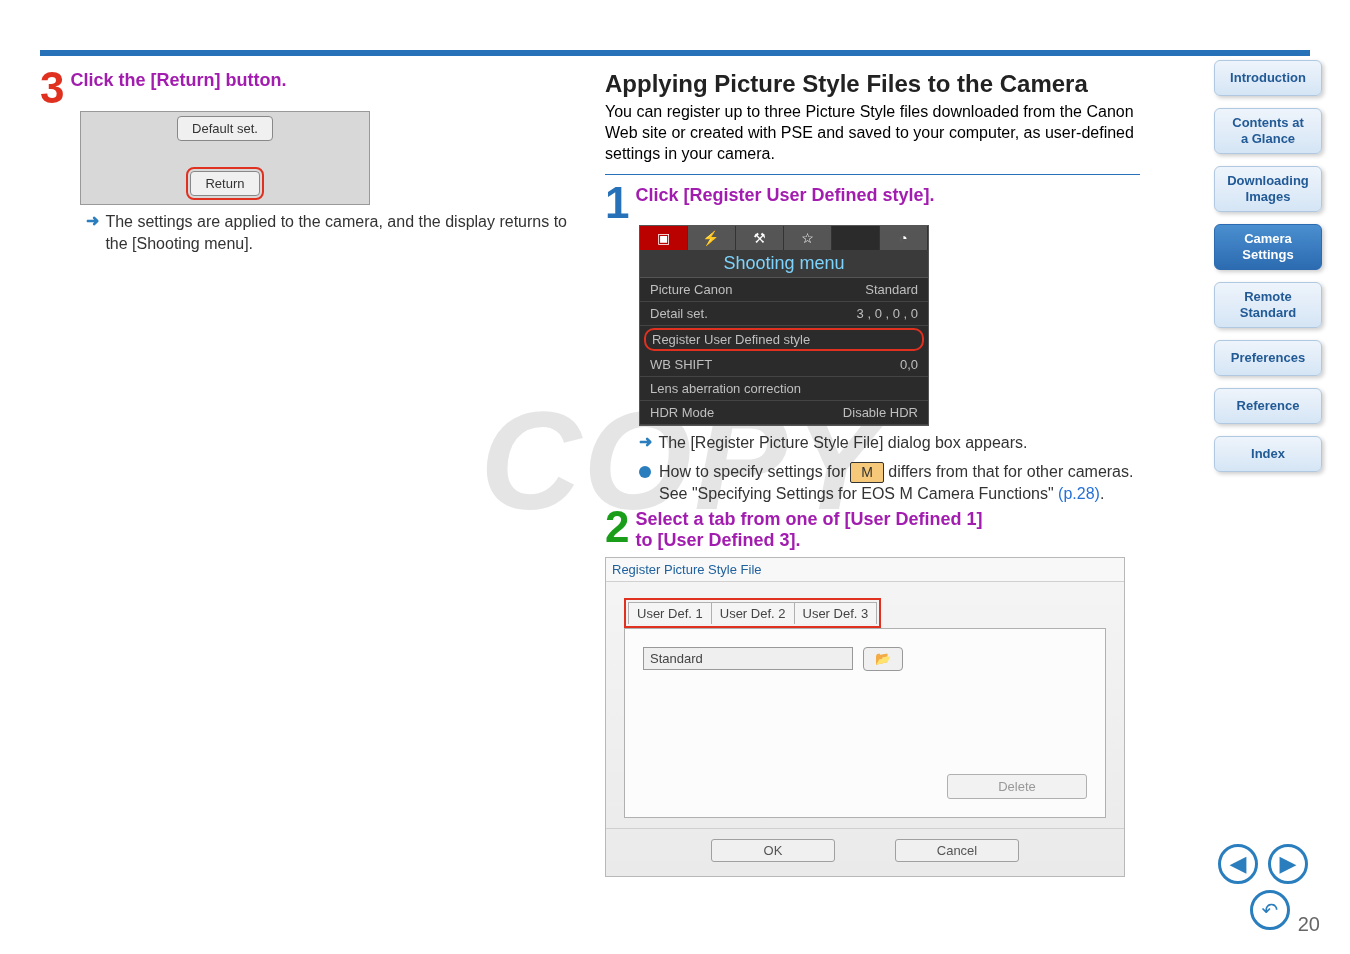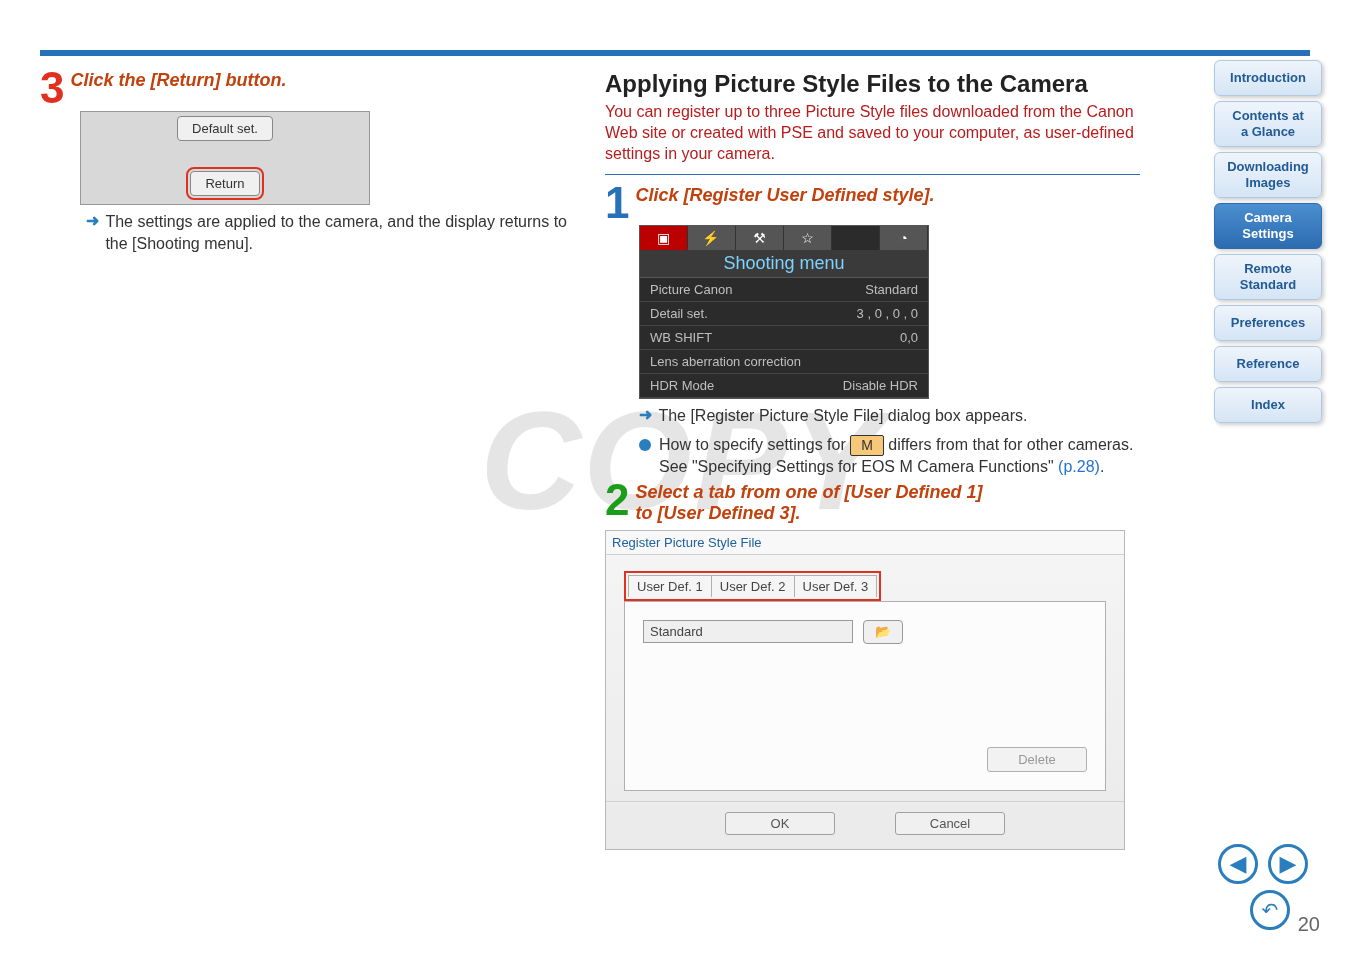--- a/index.html
+++ b/index.html
@@ -40,22 +40,21 @@
     vertical-align: top;
     line-height: 0.8;
   }
   .num3 { color: #e03020; }
   .num1 { color: #2671b8; }
   .num2 { color: #1a9e1a; }
   .step-title {
     display: inline;
     font-weight: bold;
     font-size: 18px;
-    color: #c2410c;
-    font-style: italic;
+    color: #a21caf;
   }
   .step-row { display: flex; align-items: flex-start; gap: 6px; }
 
   
   .btnbar {
     margin: 6px 0 6px 40px;
     display: flex;
     border: 1px solid #999;
     width: 290px;
     background: #d8d8d8;
@@ -96,21 +95,21 @@
 
   
   .section-title {
     font-size: 24px;
     font-weight: bold;
     color: #222;
     margin-bottom: 4px;
   }
   .section-body {
     font-size: 16px;
-    color: #b91c1c;
+    color: #000000;
     line-height: 1.3;
     margin-bottom: 10px;
   }
   .divider {
     border: none;
     border-top: 1px solid #2671b8;
     margin: 6px 0 10px 0;
   }
 
   
@@ -239,54 +238,54 @@
     width: 40px; height: 24px;
     border: 1px solid #999;
     background: #f0f0f0;
     border-radius: 4px;
     display: flex; align-items: center; justify-content: center;
   }
   .del-btn {
     position: absolute;
     right: 18px;
     bottom: 18px;
-    width: 100px;
+    width: 140px;
     padding: 4px 0;
     border: 1px solid #b0b0b0;
     background: #f2f2f2;
     color: #999;
     font-size: 13px;
     border-radius: 3px;
   }
   .reg-footer {
     display: flex;
     justify-content: center;
     gap: 60px;
     padding: 10px 0 14px 0;
     border-top: 1px solid #d0d0d0;
   }
   .reg-footer button {
-    width: 110px;
+    width: 124px;
     padding: 3px 0;
     border: 1px solid #a0a0a0;
     background: #f0f0f0;
     color: #555;
     font-size: 13px;
     border-radius: 3px;
   }
 
   
   .sidebar {
     position: absolute;
     right: 28px;
     top: 60px;
     width: 108px;
     display: flex;
     flex-direction: column;
-    gap: 5px;
+    gap: 12px;
   }
   .sb-btn {
     display: flex;
     flex-direction: column;
     align-items: center;
     justify-content: center;
     text-align: center;
     font-size: 13px;
     font-weight: bold;
     border: 1px solid #b0c8e0;
@@ -407,20 +406,21 @@
       </div>
       <div class="sm-header">Shooting menu</div>
       <div class="sm-row">
         <span>Picture Canon</span>
         <span>Standard</span>
       </div>
       <div class="sm-row">
         <span>Detail set.</span>
         <span>3 , 0 , 0 , 0</span>
       </div>
+      <div class="sm-highlight">Register User Defined style</div>
       <div class="sm-row">
         <span>WB SHIFT</span>
         <span>0,0</span>
       </div>
       <div class="sm-row">
         <span>Lens aberration correction</span>
         <span></span>
       </div>
       <div class="sm-row">
         <span>HDR Mode</span>

